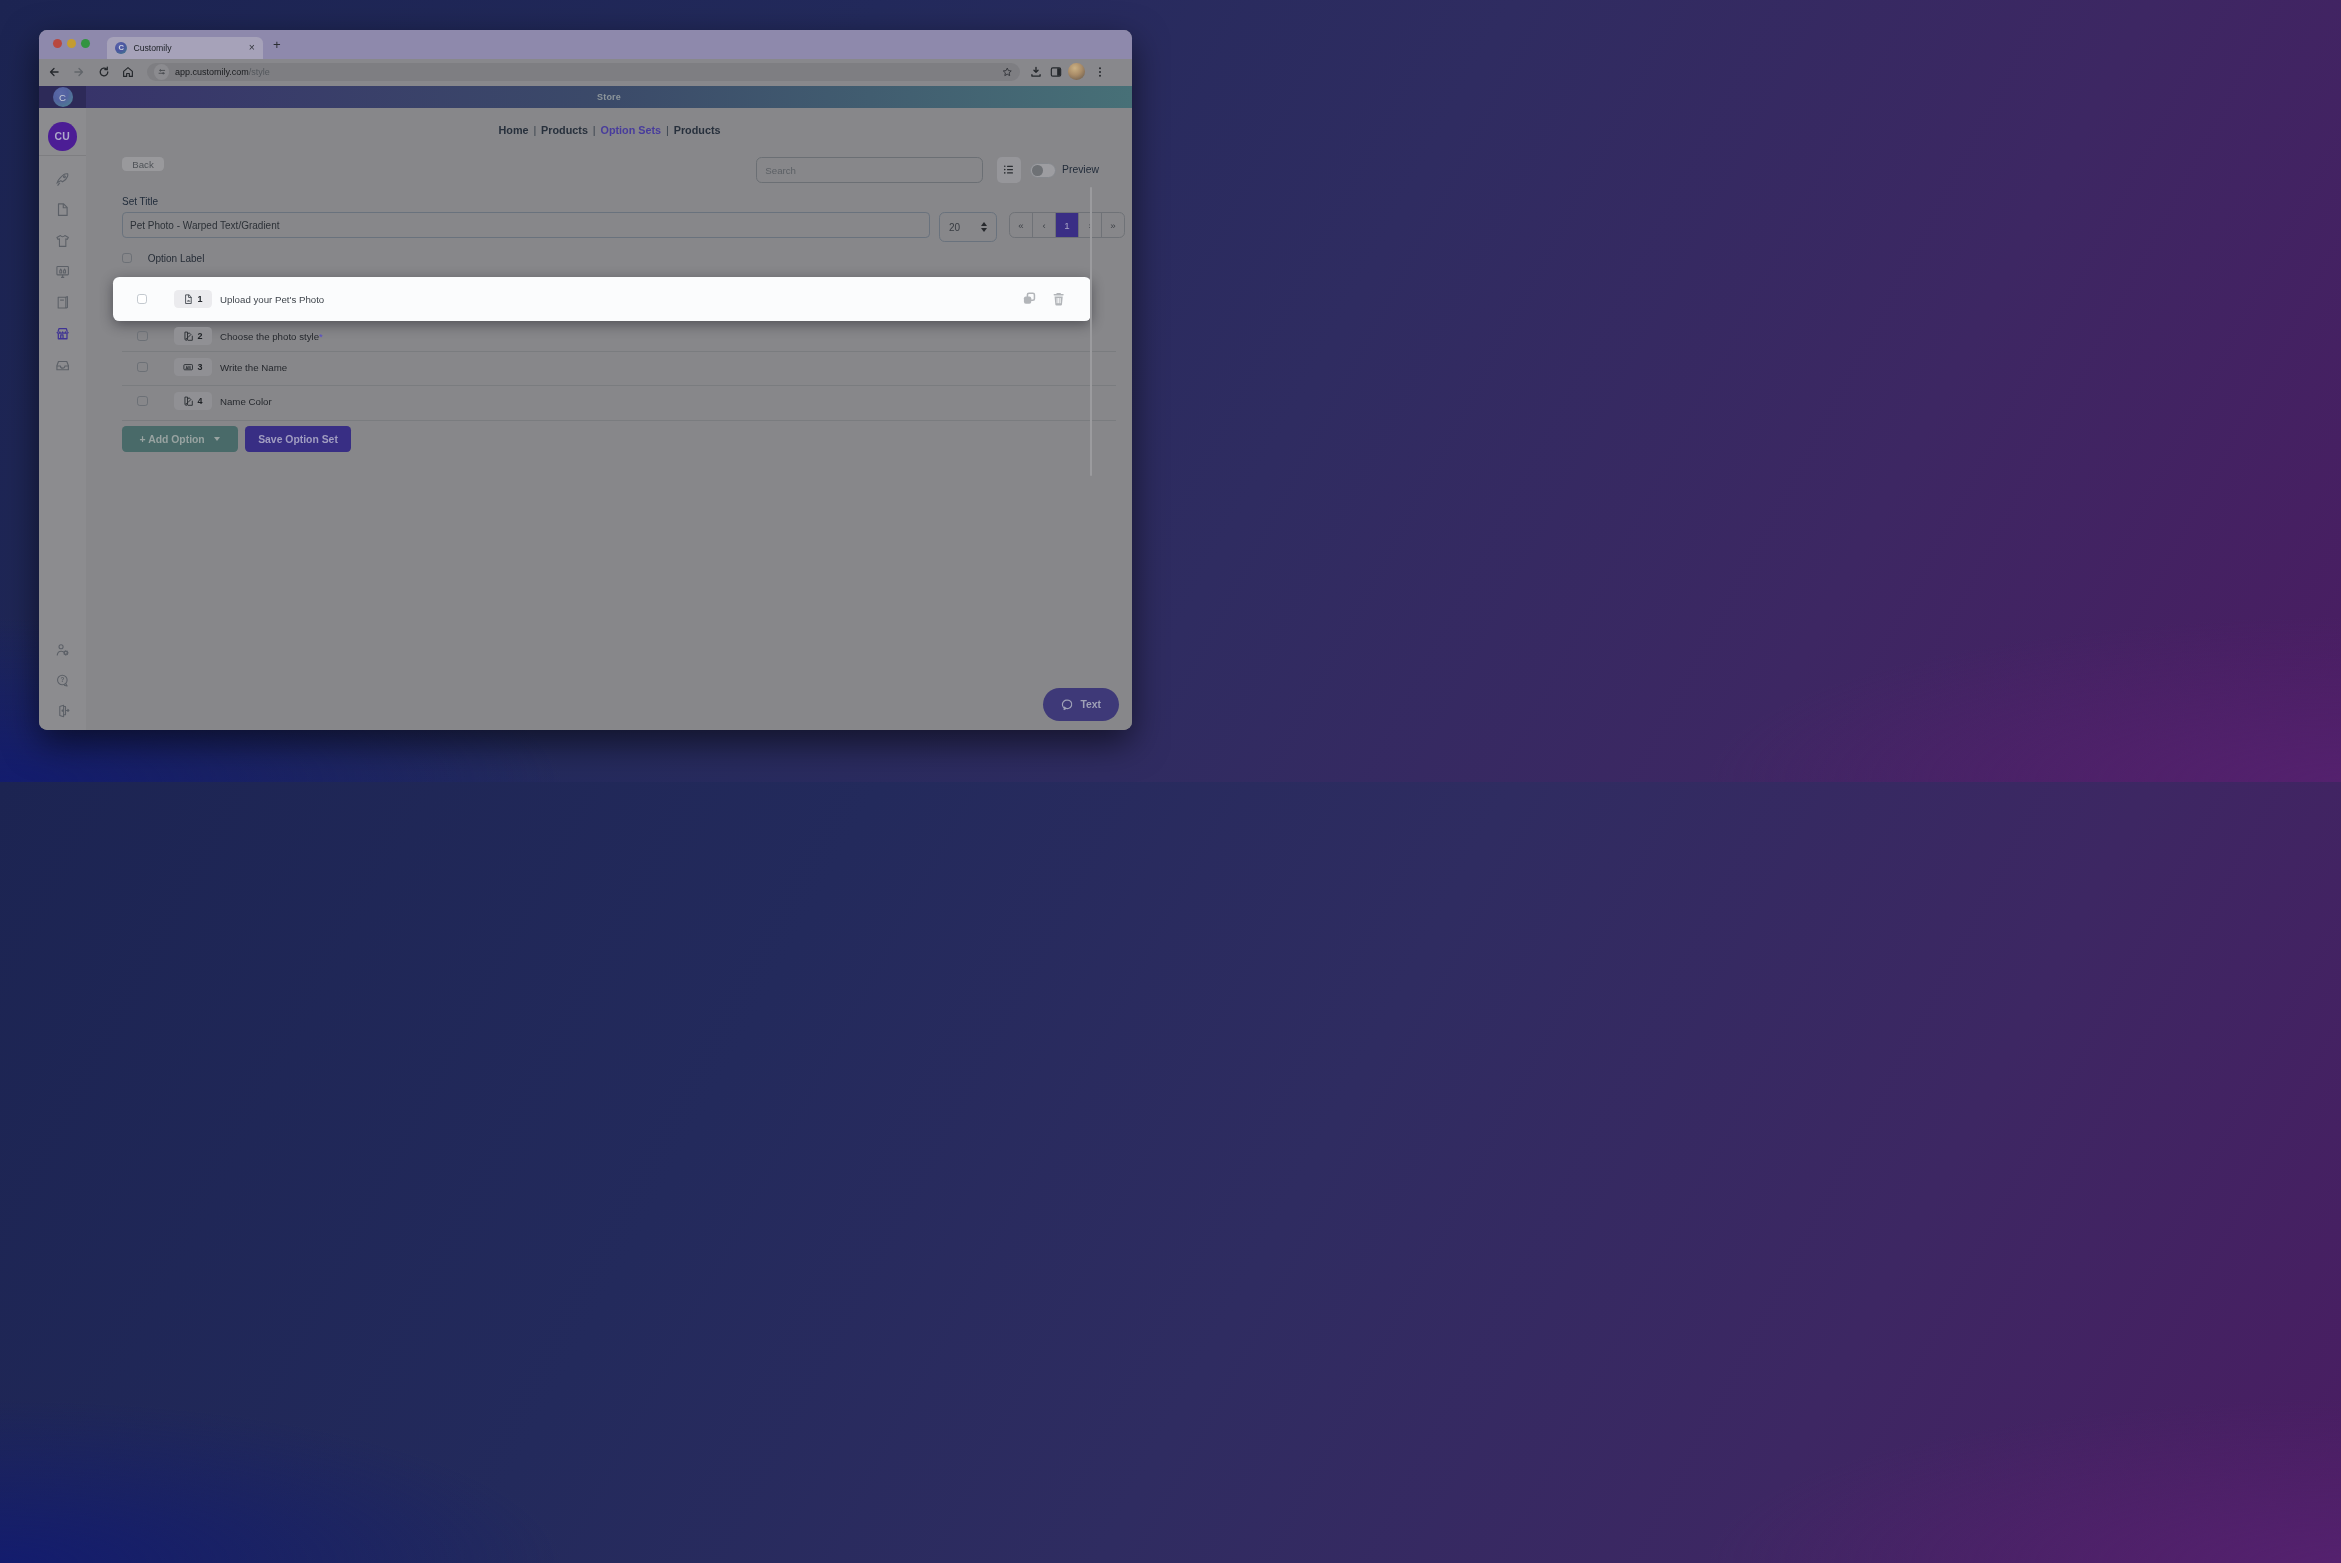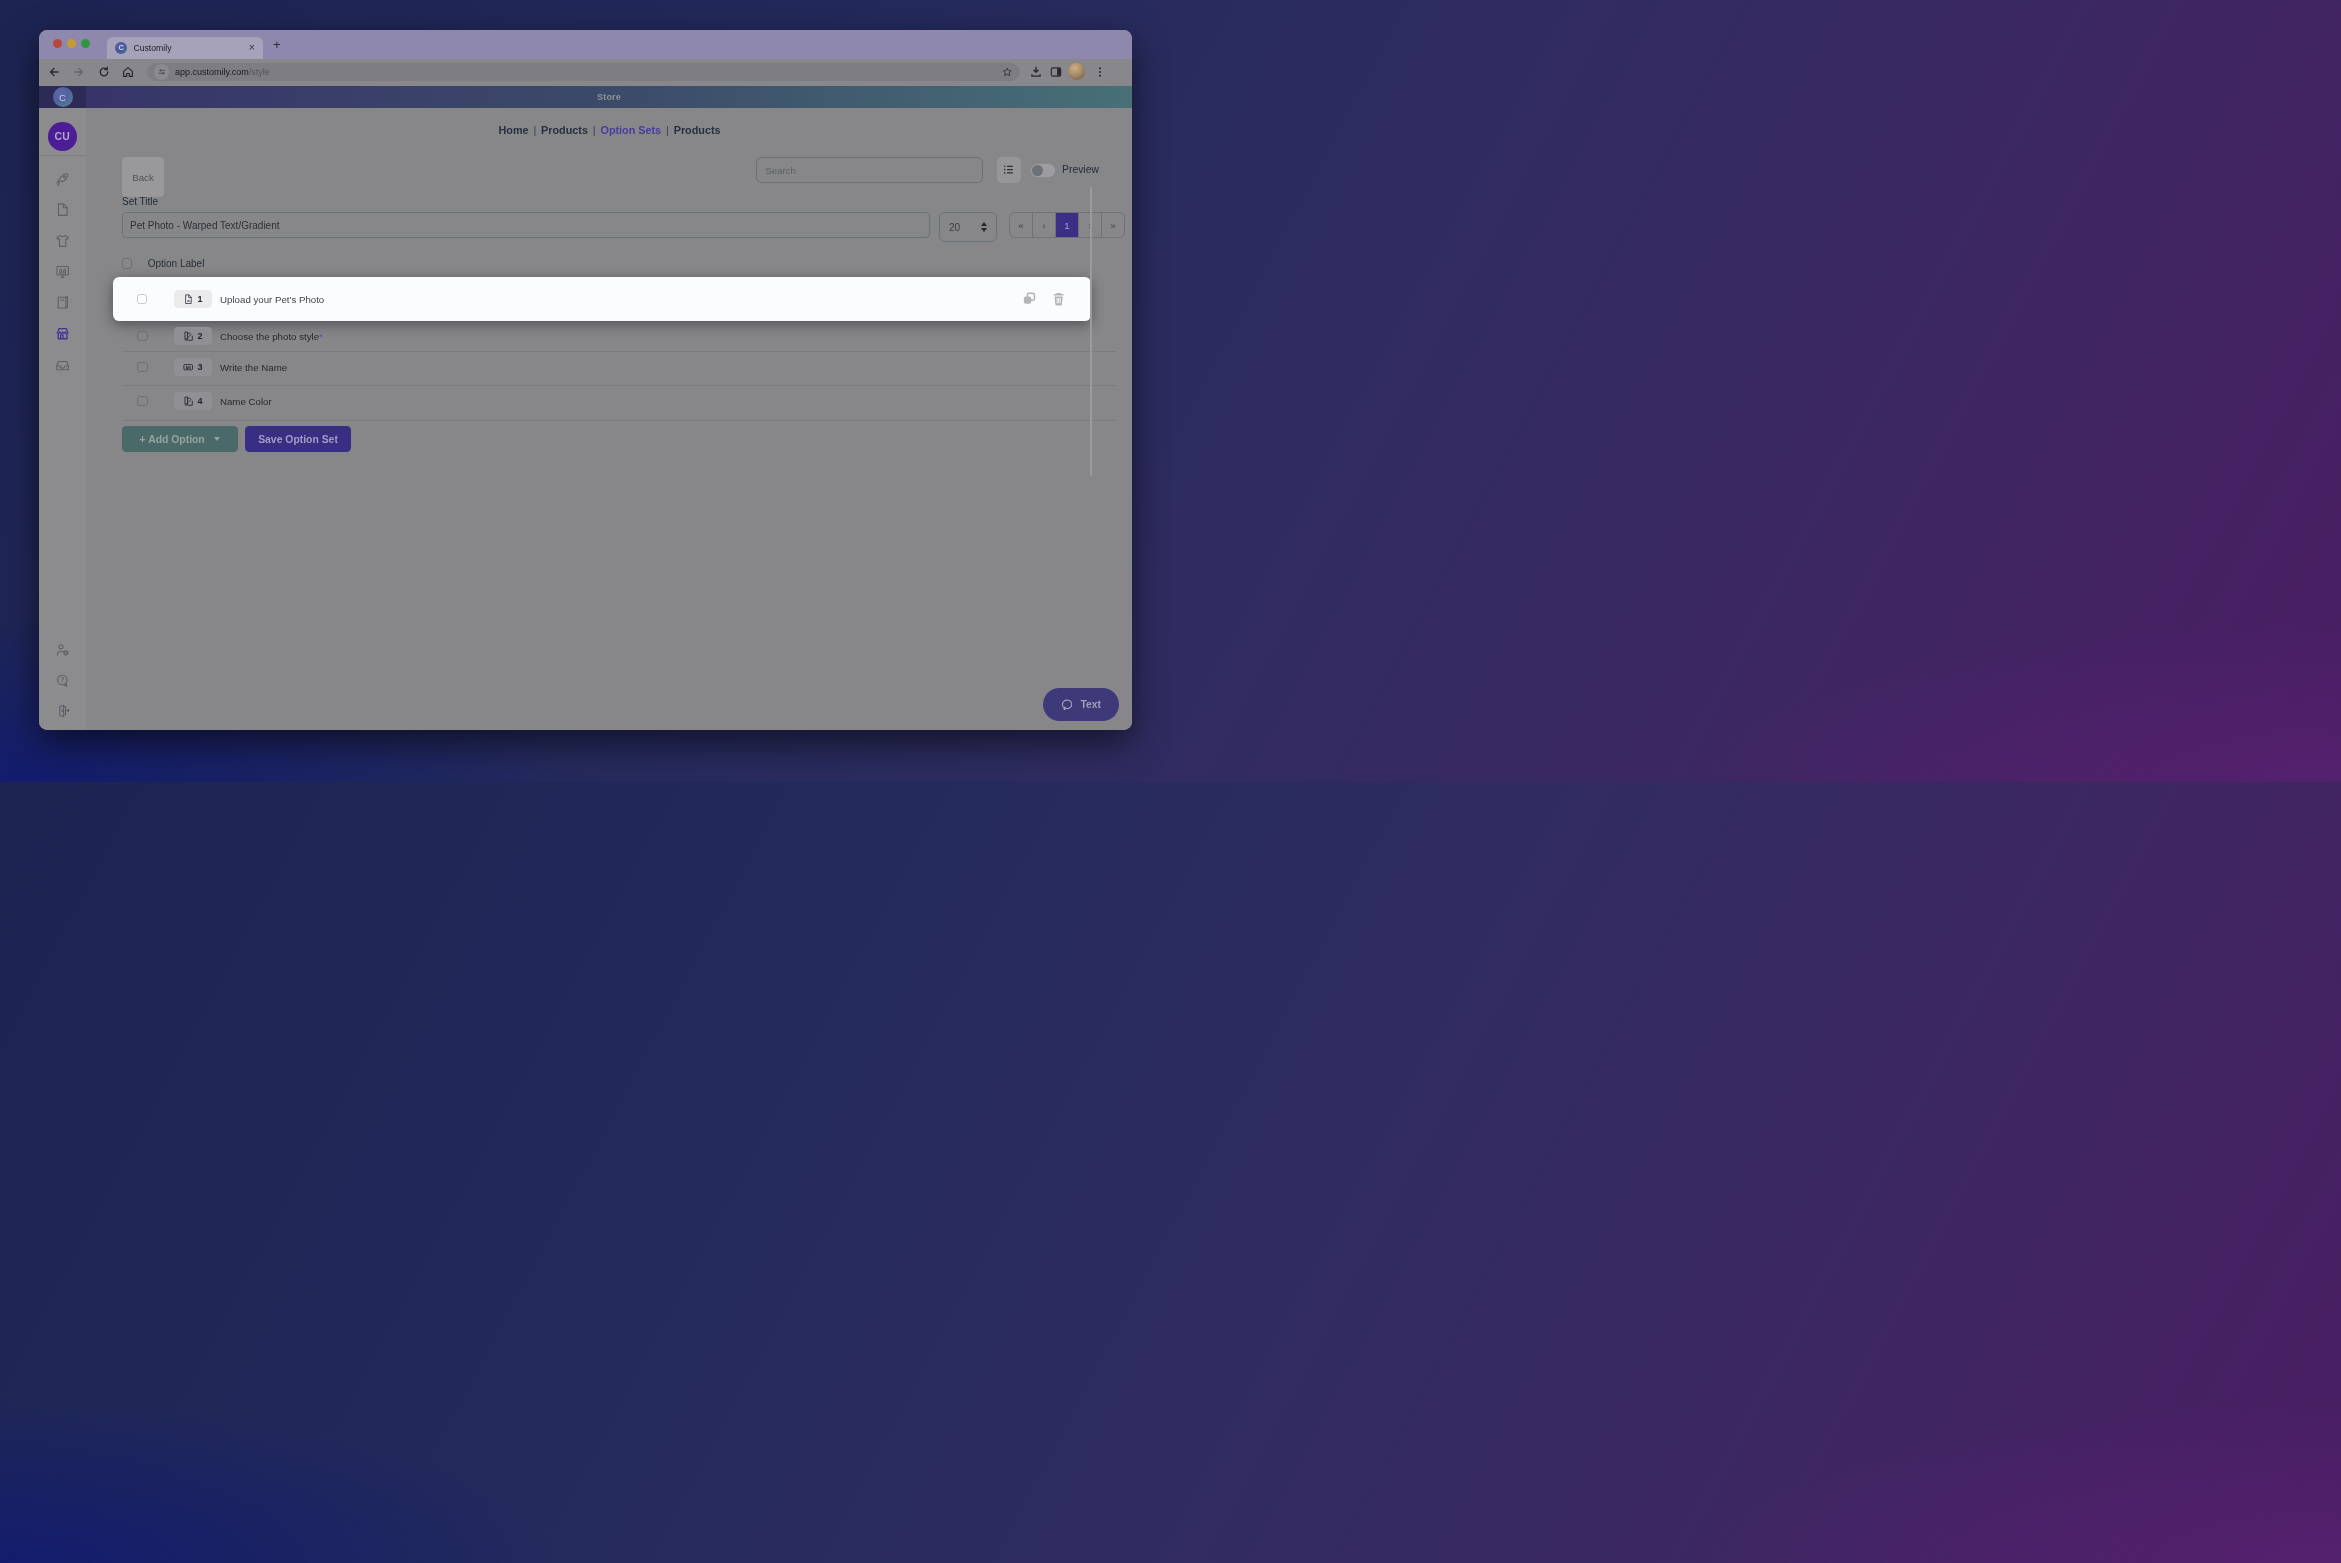--- a/index.html
+++ b/index.html
@@ -41,41 +41,41 @@
   .sidebar{position:absolute;left:0;top:78px;width:47px;height:622px;background:#8c8c8f}
   .cu-avatar{position:absolute;left:9px;top:14px;width:28.5px;height:28.5px;border-radius:50%;background:#4c1d95;color:#aeaacb;font-size:10.4px;font-weight:bold;display:flex;align-items:center;justify-content:center;letter-spacing:0.3px}
   .side-div{position:absolute;left:0;top:47px;width:47px;height:0.7px;background:#7e7e81}
   .sicon{position:absolute;left:15.6px;width:15.3px;height:15.3px;color:#5c6067}
   .sicon svg{width:100%;height:100%}
   .sicon.active{color:#3f3394}
   .main{position:absolute;left:47px;top:78px;width:1047px;height:622px;background:#87878a}
   .nav{position:absolute;left:0;top:16px;width:100%;text-align:center;font-size:10.8px;font-weight:bold;color:#27303c}
   .nav .sep{margin:0 4.9px;font-weight:normal;color:#39424d}
   .nav .active{color:#483c9c}
-  .btn-back{position:absolute;left:36px;top:49px;width:42px;height:40px;background:#99999c;border:none;border-radius:4.2px;font-size:9.7px;color:#4e5257;font-family:inherit}
+  .btn-back{position:absolute;left:36px;top:49px;width:42px;height:14px;background:#99999c;border:none;border-radius:4.2px;font-size:9.7px;color:#4e5257;font-family:inherit}
   .search{position:absolute;left:670px;top:49px;width:227px;height:26px;box-sizing:border-box;background:transparent;border:0.7px solid #6b6f74;border-radius:5.6px;padding:0 8.3px;font-size:9.7px;color:#2c3137;font-family:inherit}
   .search::placeholder{color:#5c6065}
   .listbtn{position:absolute;left:911px;top:49px;width:23.6px;height:26px;background:#96969a;border-radius:4.9px;display:flex;align-items:center;justify-content:center;color:#2b2e32}
   .listbtn svg{width:13.2px;height:13.2px}
   .toggle{position:absolute;left:944px;top:55px;width:26.4px;height:14.6px;border-radius:7.6px;background:#9d9da1;border:0.7px solid #85888d;box-sizing:border-box}
   .knob{position:absolute;left:1.4px;top:1.4px;width:10.4px;height:10.4px;border-radius:50%;background:#6e7175}
   .preview-lbl{position:absolute;left:976px;top:56px;font-size:10.4px;color:#222c3a}
   .settitle-lbl{position:absolute;left:36px;top:88px;font-size:10px;color:#222d3b}
   .settitle-input{position:absolute;left:36px;top:104px;width:808px;height:26.4px;box-sizing:border-box;background:transparent;border:0.7px solid #69727d;border-radius:4.2px;padding:0 7px;font-size:10px;color:#2c3137;font-family:inherit}
   .pagesize{position:absolute;left:853px;top:104px;width:58px;height:26.4px;box-sizing:border-box;border:0.7px solid #69727d;border-radius:5.6px;display:flex;align-items:center;justify-content:space-between;padding:14px 9px;font-size:10px;color:#383c42}
   .updown{display:flex;flex-direction:column;gap:1.4px}
   .updown i{width:0;height:0;border-left:3.5px solid transparent;border-right:3.5px solid transparent;display:block}
   .updown .up{border-bottom:4.2px solid #27292d}
   .updown .dn{border-top:4.2px solid #27292d}
   .pager{position:absolute;left:923px;top:104px;width:116px;height:26.4px;box-sizing:border-box;border:0.7px solid #6f7277;border-radius:5.6px;display:flex;overflow:hidden}
   .pcell{flex:1;display:flex;align-items:center;justify-content:center;font-size:9.7px;color:#3b3f45;border-right:0.7px solid #6f7277}
   .pcell:last-child{border-right:none}
   .pcell.active{background:#3a2e85;color:#a9a5c6}
   .chk{width:10.4px;height:10.4px;border:1px solid #6c7076;border-radius:2.8px;box-sizing:border-box;background:transparent}
-  .hdr-row{position:absolute;left:36px;top:145px;width:994px;height:21px;display:flex;align-items:center;gap:15.3px}
+  .hdr-row{position:absolute;left:36px;top:145px;width:994px;height:21px;display:flex;gap:15.3px}
   .hdr-lbl{font-size:10px;color:#262d37}
   .sep-line{position:absolute;left:36px;width:994px;height:0.7px;background:#7a7c7f}
   .row{position:absolute;left:36px;width:994px;height:30px;display:flex;align-items:center}
   .row .chk{margin-left:15.3px}
   .badge{width:38px;height:18px;border-radius:4.2px;background:#909094;display:flex;align-items:center;justify-content:center;gap:4.2px;margin-left:26px;color:#23272c}
   .badge svg{width:10.4px;height:10.4px}
   .badge b{font-size:9px;color:#1f2226}
   .row-lbl{font-size:9.7px;color:#25282d;margin-left:8.3px}
   .star{color:#5549cb}
   .hl-row{position:absolute;left:27px;top:169px;width:978px;height:44px;background:#fbfcfd;border-radius:6.3px;box-shadow:0 3.5px 12.5px rgba(15,15,25,.45);display:flex;align-items:center}

